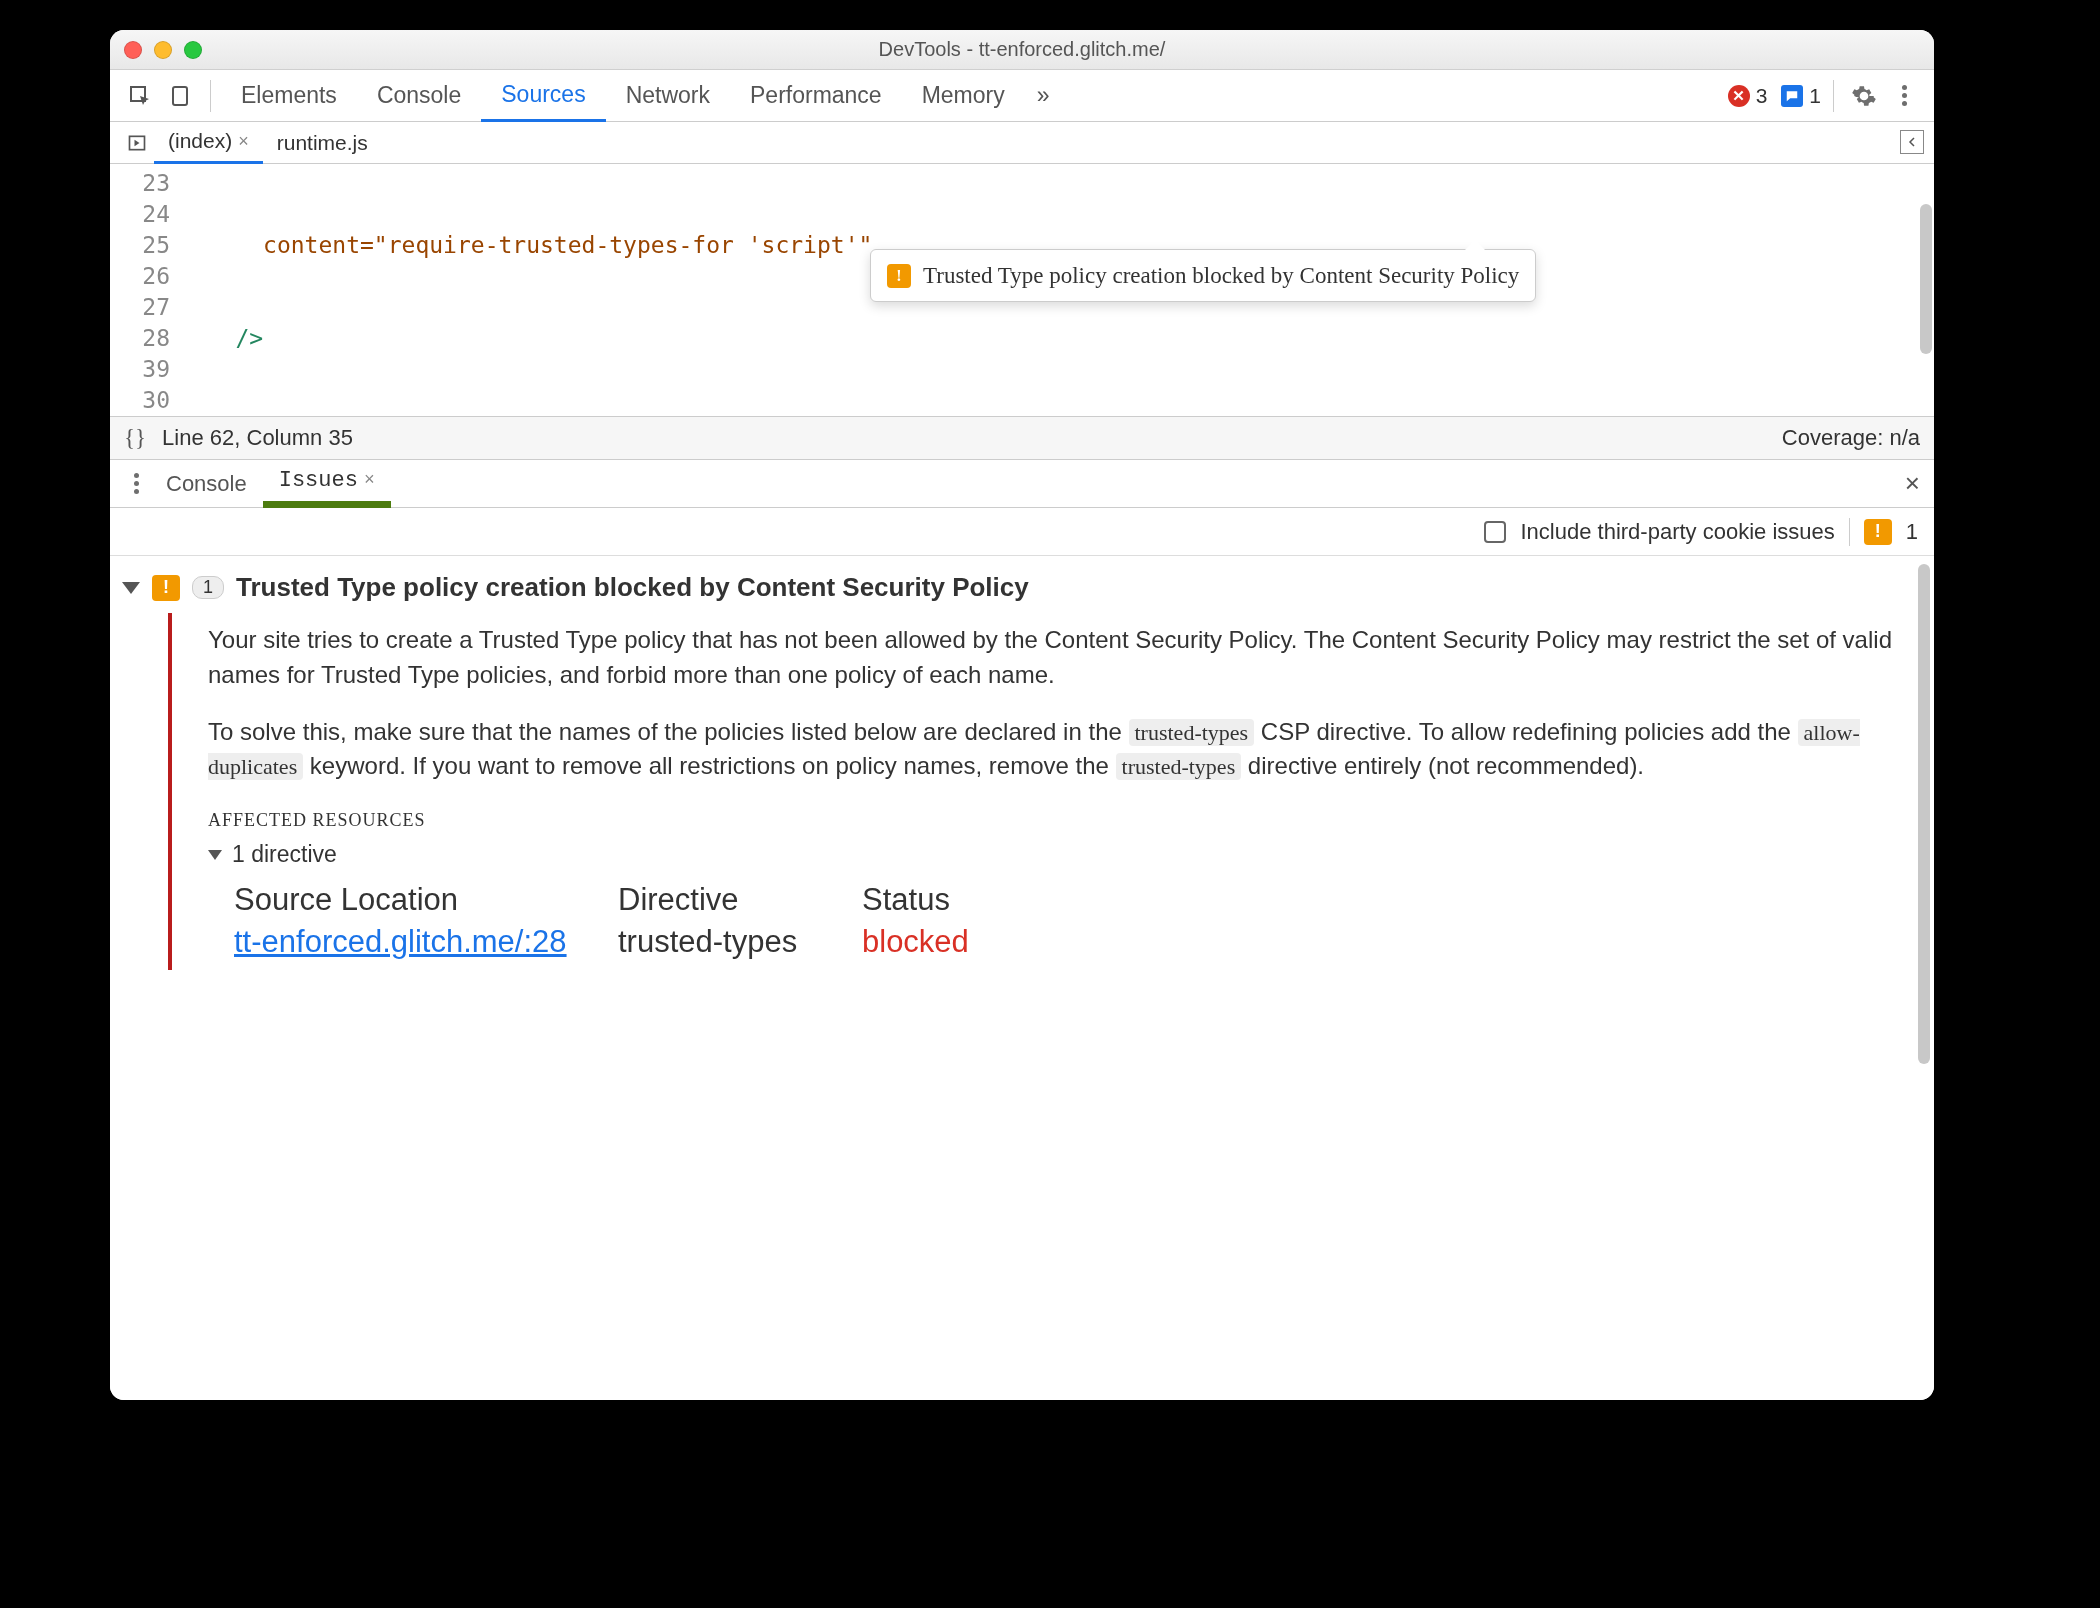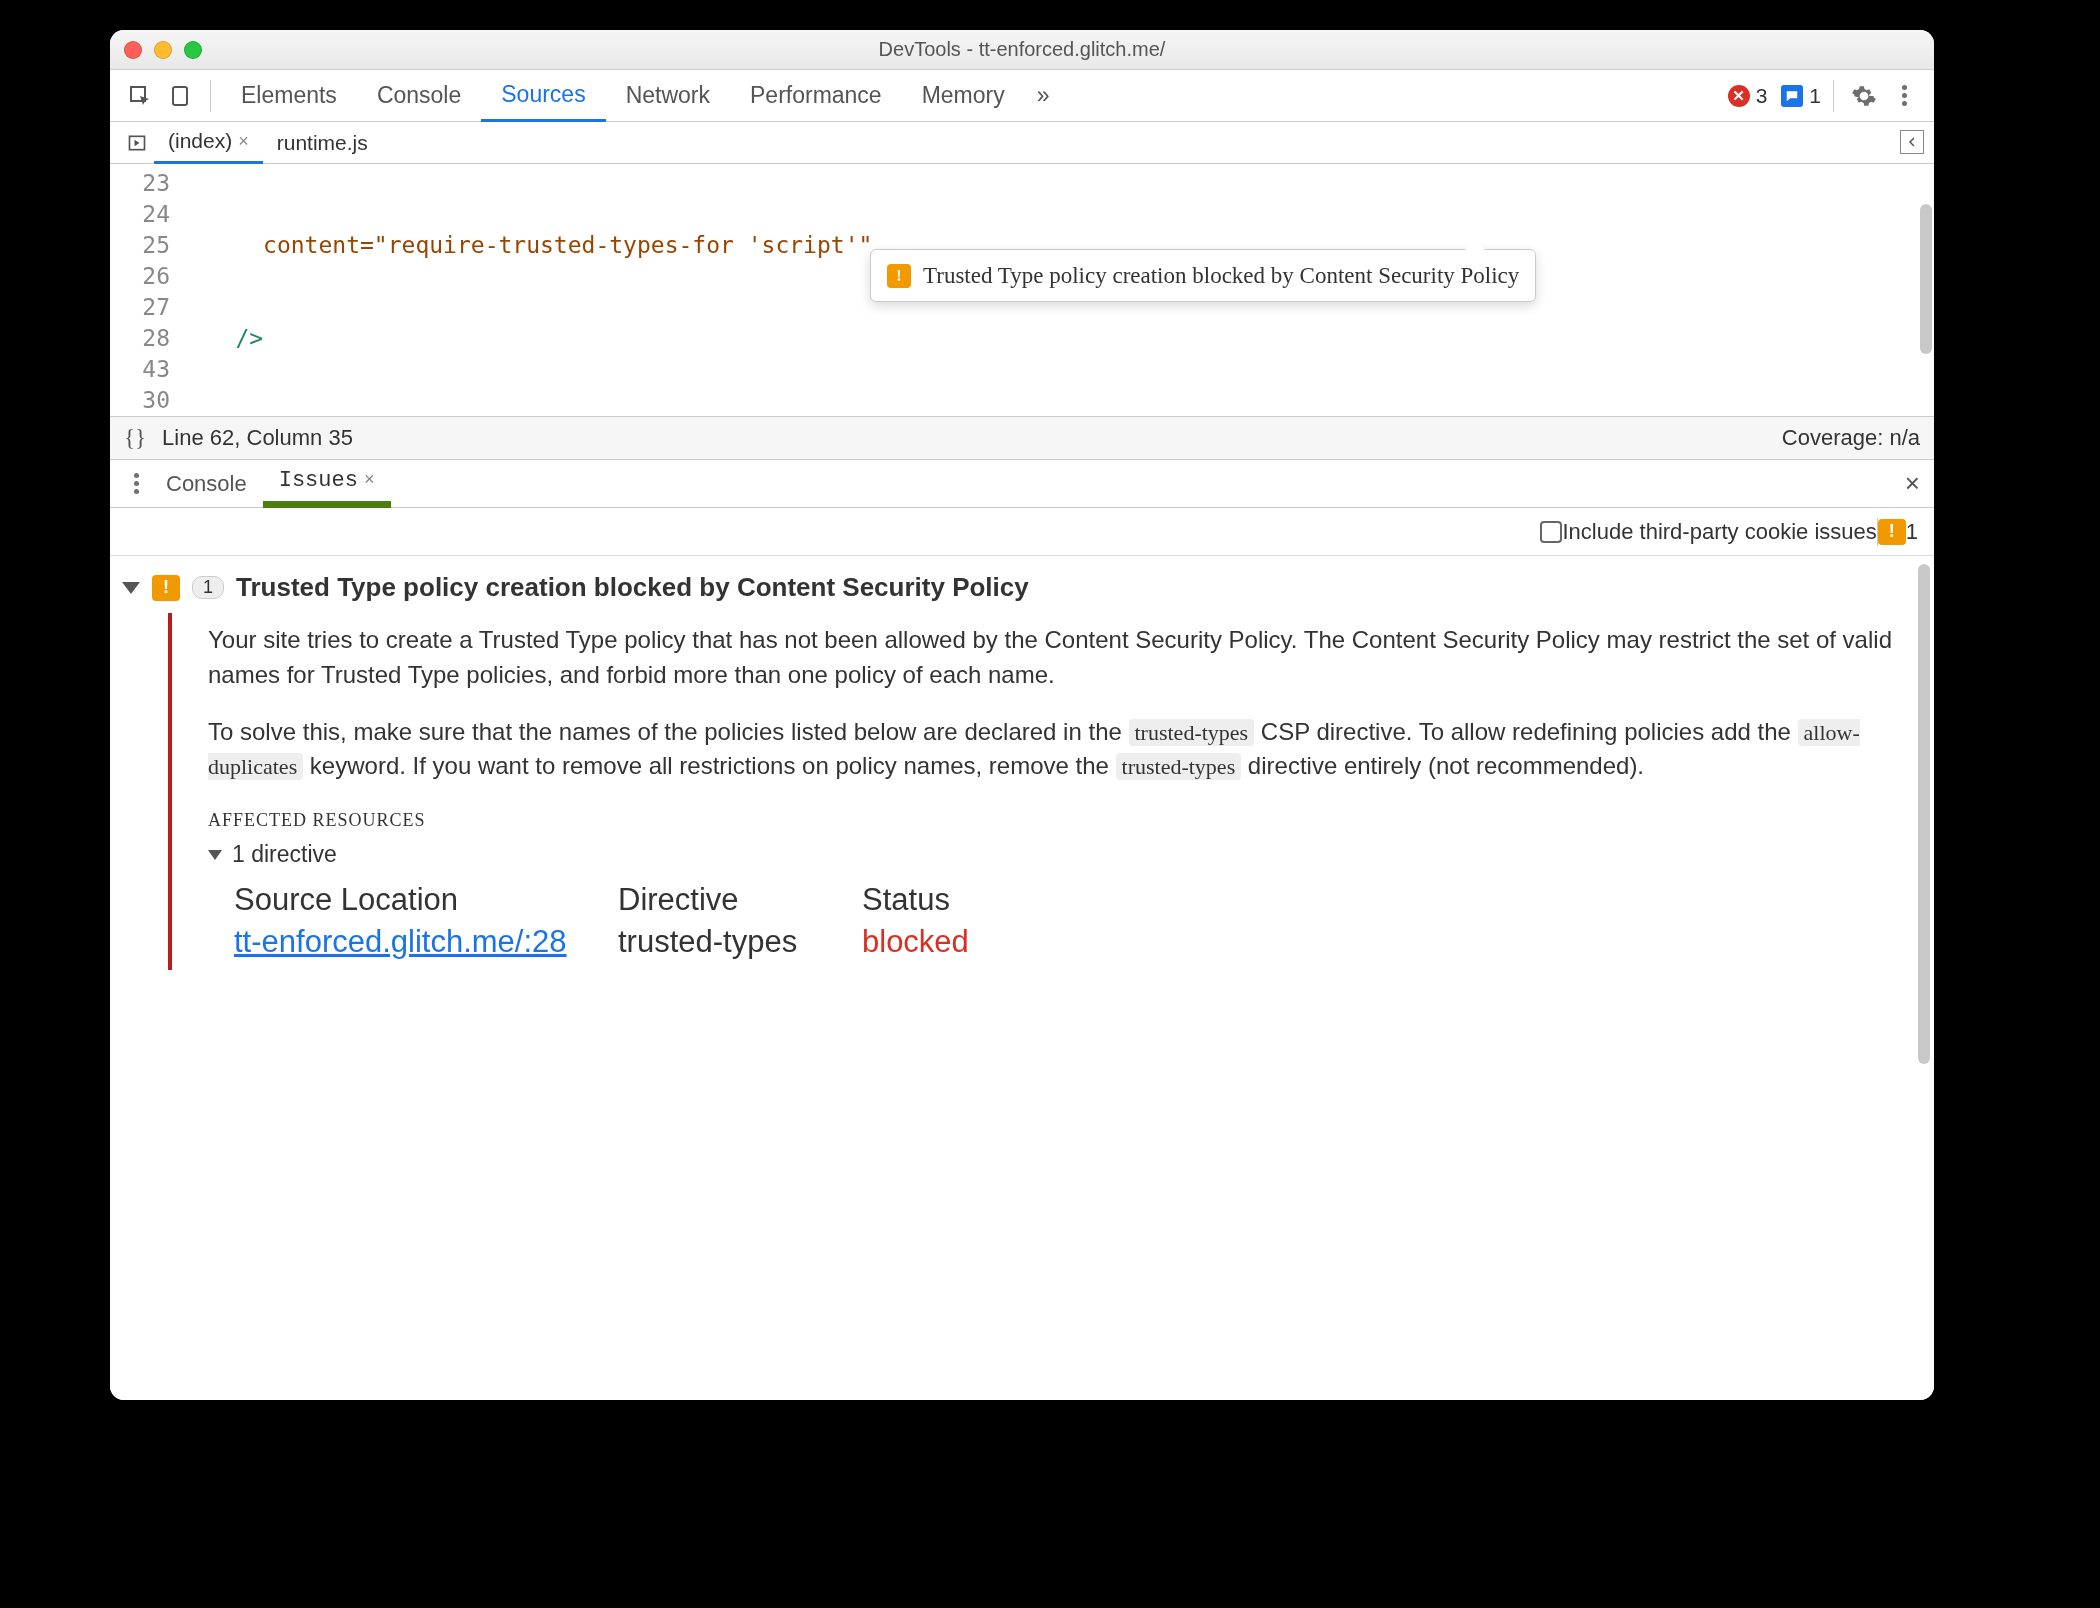--- a/index.html
+++ b/index.html
@@ -63,21 +63,21 @@
   .scroll-v { position:absolute; right:2px; top:40px; width:12px; height:150px; background:#c8c8c8; border-radius:6px; }
   
   .statusline { height:44px; border-top:1px solid #ccc; border-bottom:1px solid #ccc; display:flex; align-items:center; padding:0 14px; background:#f6f6f6; font-size:22px; color:#333; }
   .braces { font-family:Menlo; font-size:23px; color:#555; margin-right:16px; }
   
   .drawertabs { height:48px; border-bottom:1px solid #ccc; display:flex; align-items:center; padding-left:12px; font-size:22px; color:#555; position:relative; }
   .dtab { padding:0 16px; height:48px; display:flex;align-items:center; gap:6px; }
   .dtab.active { color:#333; border-bottom:7px solid #4d7c0f;font-family:Liberation Mono, monospace; }
   .dclose { position:absolute; right:14px; font-size:26px; color:#555; cursor:pointer; }
   
-  .cookiebar { height:48px; border-bottom:1px solid #ddd; display:flex; align-items:center; justify-content:flex-end; padding:0 16px; gap:0; font-size:22px; color:#333; }
+  .cookiebar { height:48px; border-bottom:1px solid #ddd; display:flex; align-items:center; justify-content:flex-end; padding:0 16px; gap:14px; font-size:22px; color:#333; }
   .chk { width:22px;height:22px;border:2px solid #666;border-radius:4px; }
   .warn-badge { width:28px;height:26px;border-radius:4px;background:#f29900;color:#fff;display:flex;align-items:center;justify-content:center;font-weight:bold;font-size:18px; }
   
   .issues { flex:1; position:relative; background:#fff; overflow:hidden; font-size:24px; color:#333; }
   .issue-row { display:flex; align-items:center; gap:12px; padding:16px 12px 10px 12px; }
   .tri { width:0;height:0;border-left:9px solid transparent;border-right:9px solid transparent;border-top:12px solid #555; }
   .countpill { background:#eee; border:1px solid #ccc; border-radius:10px; padding:0 10px; font-size:18px; }
   .issue-title { font-weight:600; font-size:26px; }
   .issue-body { margin-left:58px; border-left:4px solid #b91c1c; padding:10px 40px 10px 36px; }
   .issue-body p { margin-bottom:22px; line-height:1.45; color:#333; font-size:24px; }
@@ -179,21 +179,21 @@
   </div>
 
   <div class="codearea">
     <div class="gutter">
       <div>23</div>
         <div>24</div>
         <div>25</div>
         <div>26</div>
         <div>27</div>
         <div>28</div>
-        <div>43</div>
+        <div>39</div>
         <div>30</div>
     </div>
     <div class="code">
       <div class="cline"><span class="attr">      content="require-trusted-types-for 'script'"</span></div>
       <div class="cline"><span class="tag">    /&gt;</span></div>
       
       
       
       
       

